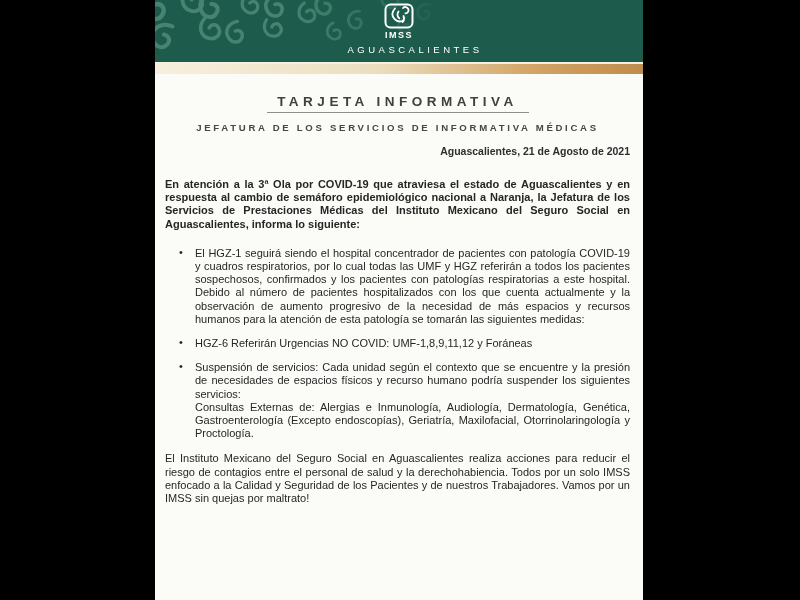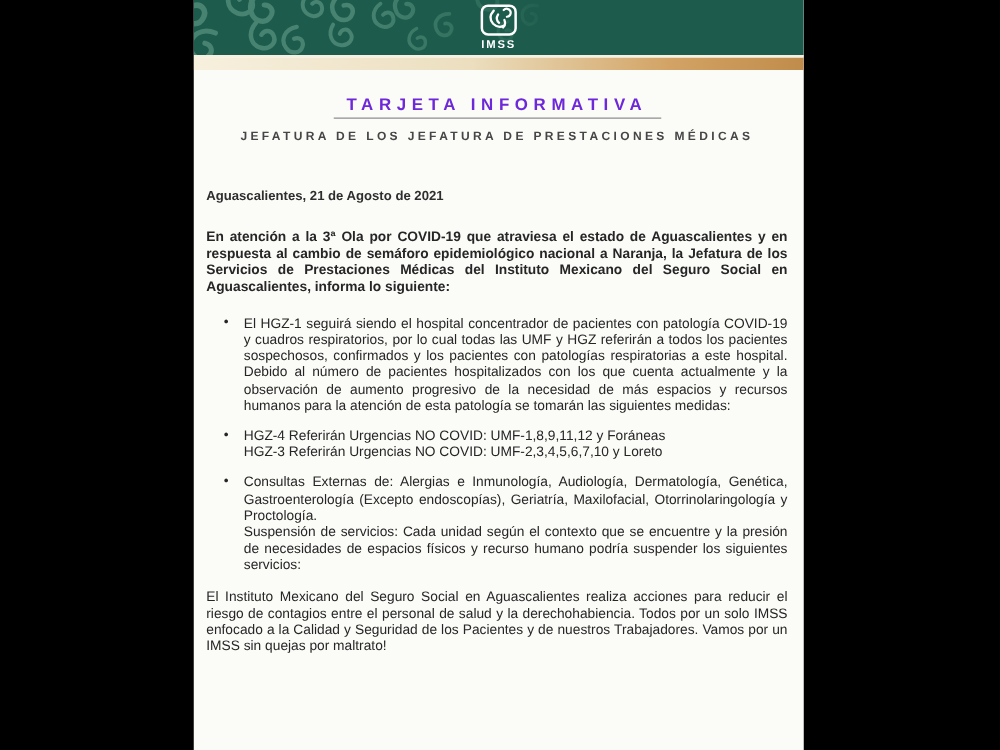--- a/index.html
+++ b/index.html
@@ -1,35 +1,35 @@
 <!DOCTYPE html>
 <html><head>
 <meta charset="utf-8">
 <style>
   html,body{margin:0;padding:0;background:#000;}
   .stage{position:relative;width:800px;height:600px;background:#000;overflow:hidden;
          font-family:"Liberation Sans",sans-serif;}
   .doc{position:absolute;left:155px;top:0;width:488px;height:600px;background:#fbfbf8;overflow:hidden;}
 
   
-  .band{position:relative;height:44px;background:#1d5c4c;overflow:hidden;}
+  .band{position:relative;height:62px;background:#1d5c4c;overflow:hidden;}
   .pattern{position:absolute;left:0;top:0;}
   .logo{position:absolute;left:50%;top:3px;transform:translateX(-50%);text-align:center;line-height:0;}
   .logo-text{color:#ffffff;font-weight:bold;font-size:9px;letter-spacing:1.5px;line-height:10px;margin-top:1px;}
-  .region{position:absolute;top:44px;left:0;width:100%;text-align:center;color:#ffffff;
-          font-weight:bold;font-size:9.5px;letter-spacing:3.5px;}
+  .region{position:absolute;top:44px;left:16px;width:100%;text-align:center;color:#ffffff;
+          font-weight:normal;font-size:9.5px;letter-spacing:3.5px;}
   .goldline{height:10px;border-top:2px solid #f6f0e0;
             background:linear-gradient(to right,#f7f0de 0%,#ecdfc0 45%,#d2a365 78%,#c08c4b 100%);}
 
   
   .content{padding:18px 13px 0 10px;color:#262626;}
-  .title{text-align:center;font-size:13.5px;font-weight:bold;letter-spacing:4.5px;color:#6d28d9;margin-top:2px;}
+  .title{text-align:center;font-size:13.5px;font-weight:bold;letter-spacing:4.5px;color:#404040;margin-top:2px;}
   .title-rule{width:262px;height:1px;background:#8f8f8f;margin:3px auto 9px auto;}
   .subtitle{text-align:center;font-size:9.6px;font-weight:bold;letter-spacing:2.7px;color:#464646;}
-  .dateline{text-align:left;font-size:10.5px;font-weight:bold;color:#2e2e2e;margin-top:36px;}
+  .dateline{text-align:right;font-size:10.5px;font-weight:bold;color:#2e2e2e;margin-top:12px;}
 
   p{margin:0;}
   .jp{text-align:justify;}
   .intro,.bullets,.closing{font-size:11px;line-height:13.2px;}
   .intro{margin-top:21px;font-weight:bold;}
   .bullets{margin-top:16px;}
   .bullet{position:relative;padding-left:30px;margin-bottom:11px;}
   .bullet::before{content:"\2022";position:absolute;left:14px;top:-1px;font-size:11px;color:#262626;}
   .b{font-weight:bold;}
   .closing{margin-top:12px;}
@@ -86,41 +86,40 @@
       </div>
 
       <div class="region">AGUASCALIENTES</div>
     </div>
 
     <div class="goldline"></div>
 
     <div class="content">
       <div class="title">TARJETA INFORMATIVA</div>
       <div class="title-rule"></div>
-      <div class="subtitle">JEFATURA DE LOS JEFATURA DE PRESTACIONES MÉDICAS</div>
+      <div class="subtitle">JEFATURA DE LOS SERVICIOS DE INFORMATIVA MÉDICAS</div>
 
       <div class="dateline">Aguascalientes, 21 de Agosto de 2021</div>
 
       <p class="intro jp">En atención a la 3ª Ola por COVID-19 que atraviesa el estado de Aguascalientes y en respuesta al cambio de semáforo epidemiológico nacional a Naranja, la Jefatura de los Servicios de Prestaciones Médicas del Instituto Mexicano del Seguro Social en Aguascalientes, informa lo siguiente:</p>
 
       <div class="bullets">
 
         <div class="bullet">
           <p class="jp">El HGZ-1 seguirá siendo el hospital concentrador de pacientes con patología COVID-19 y cuadros respiratorios, por lo cual todas las UMF y HGZ referirán a todos los pacientes sospechosos, confirmados y los pacientes con patologías respiratorias a este hospital. Debido al número de pacientes hospitalizados con los que cuenta actualmente y la observación de aumento progresivo de la necesidad de más espacios y recursos humanos para la atención de esta patología se tomarán las siguientes medidas:</p>
         </div>
 
         <div class="bullet">
-          <p>HGZ-4 Referirán Urgencias NO COVID: UMF-1,8,9,11,12 y Foráneas</p>
-          <p>HGZ-3 Referirán Urgencias NO COVID: UMF-2,3,4,5,6,7,10 y Loreto</p>
+          <p>HGZ-6 Referirán Urgencias NO COVID: UMF-1,8,9,11,12 y Foráneas</p>
         </div>
 
 
         <div class="bullet">
+          <p class="jp">Suspensión de servicios: Cada unidad según el contexto que se encuentre y la presión de necesidades de espacios físicos y recurso humano podría suspender los siguientes servicios:</p>
           <p class="jp">Consultas Externas de: Alergias e Inmunología, Audiología, Dermatología, Genética, Gastroenterología (Excepto endoscopías), Geriatría, Maxilofacial, Otorrinolaringología y Proctología.</p>
-          <p class="jp">Suspensión de servicios: Cada unidad según el contexto que se encuentre y la presión de necesidades de espacios físicos y recurso humano podría suspender los siguientes servicios:</p>
         </div>
 
       </div>
 
       <p class="closing jp">El Instituto Mexicano del Seguro Social en Aguascalientes realiza acciones para reducir el riesgo de contagios entre el personal de salud y la derechohabiencia. Todos por un solo IMSS enfocado a la Calidad y Seguridad de los Pacientes y de nuestros Trabajadores. Vamos por un IMSS sin quejas por maltrato!</p>
     </div>
 
   </div>
 </div>
 

